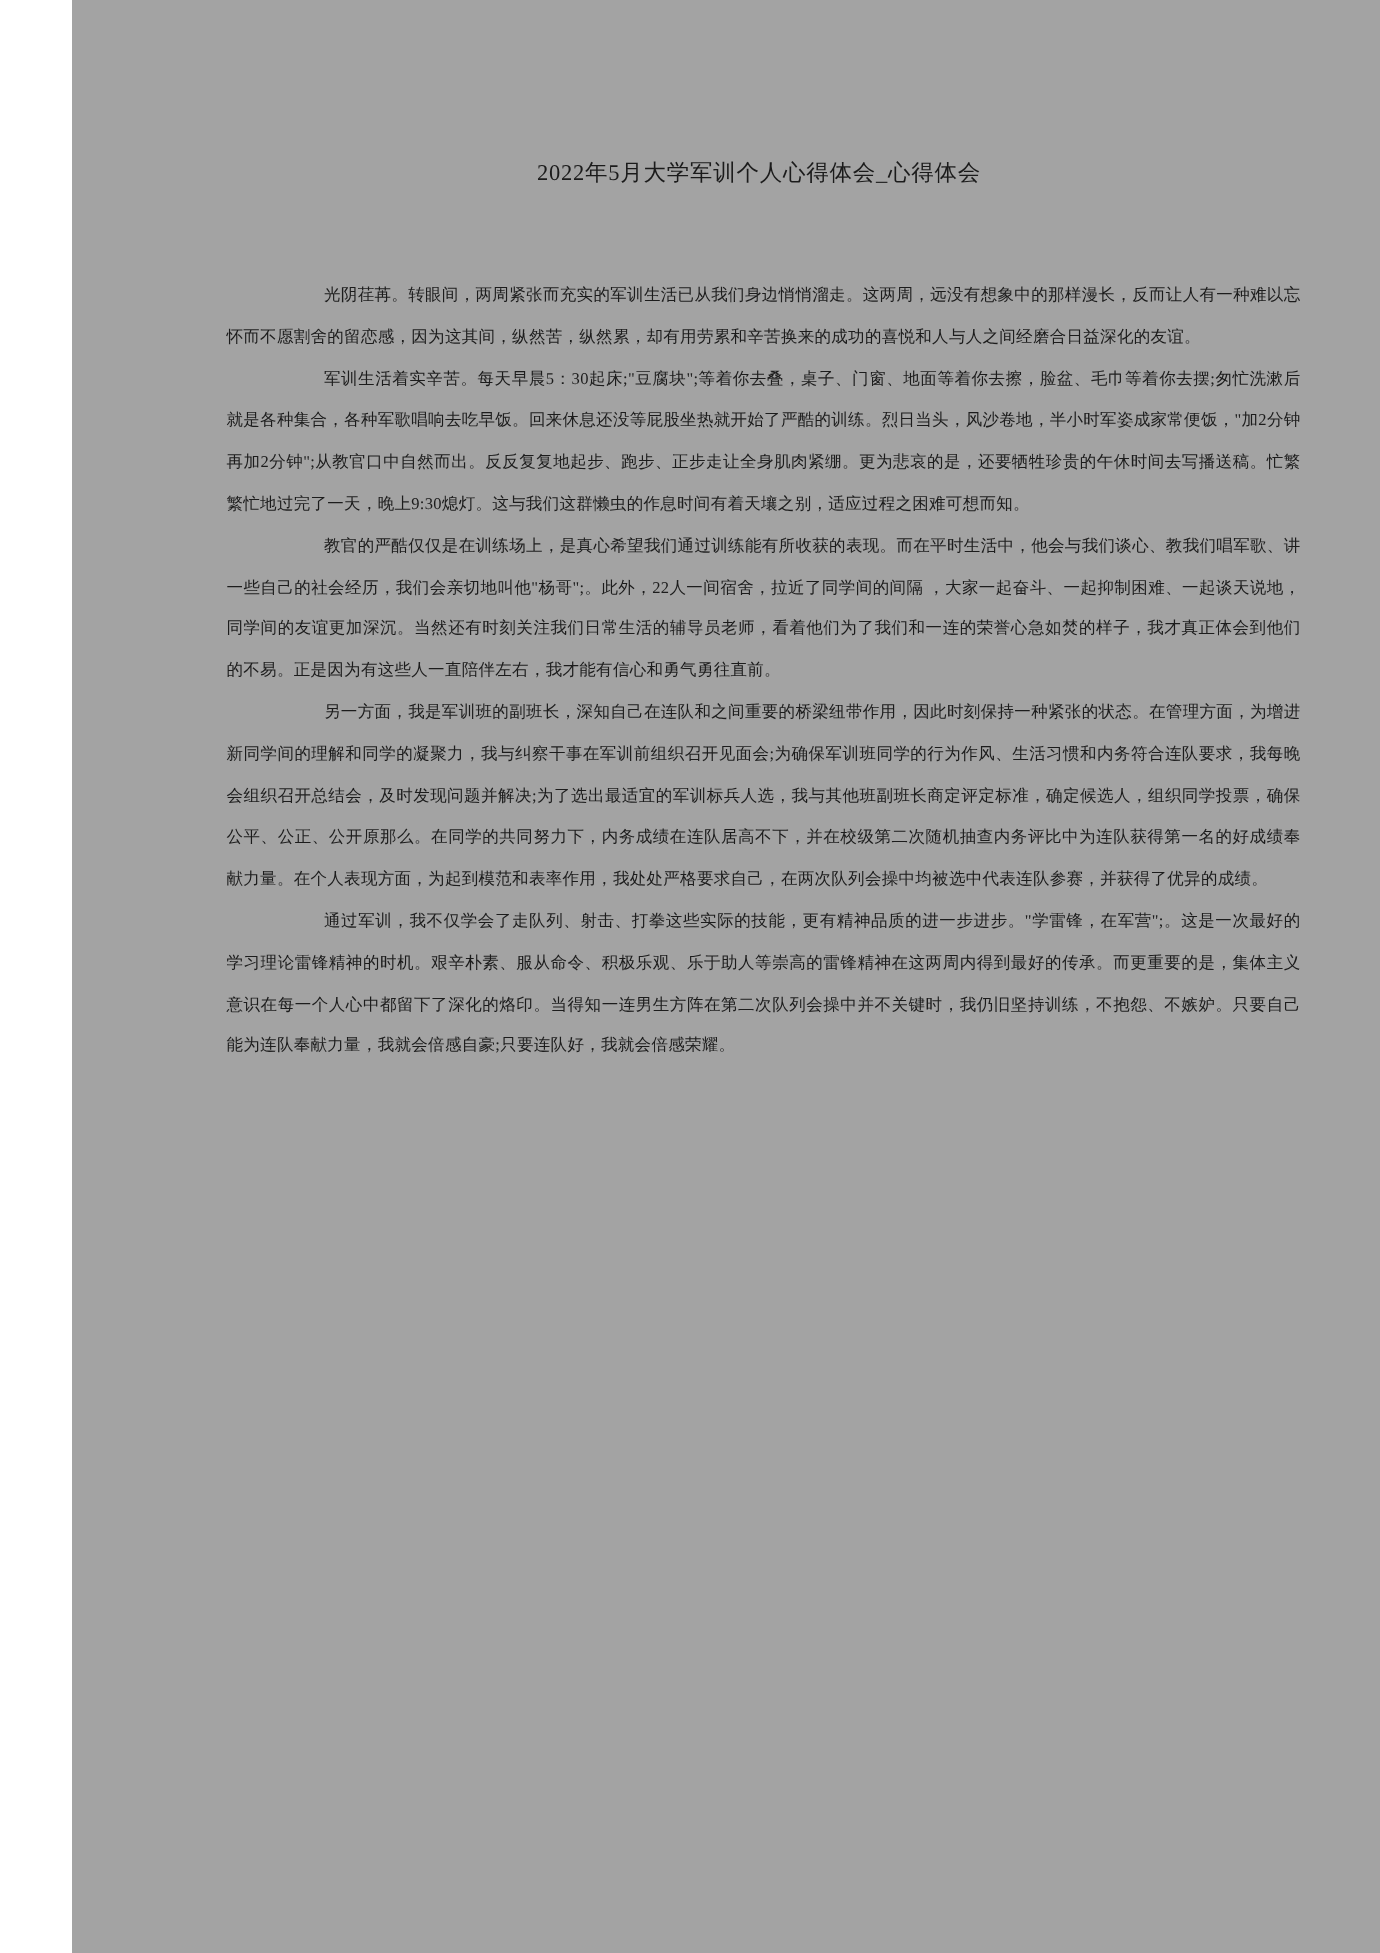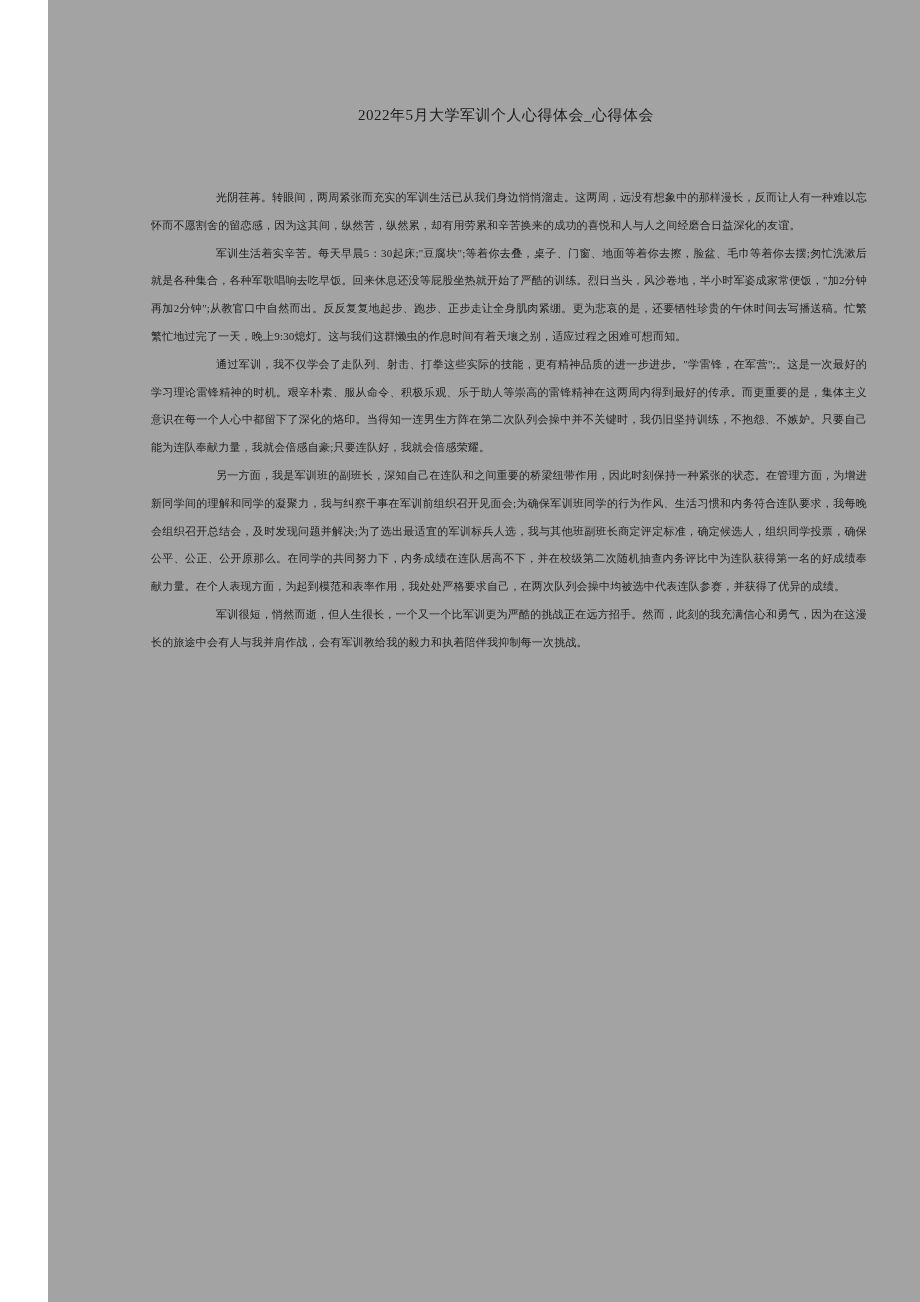--- a/index.html
+++ b/index.html
@@ -48,17 +48,17 @@
 </style>
 </head>
 <body>
 
 <div class="page">
   <h1 class="doc-title">2022年5月大学军训个人心得体会_心得体会</h1>
 
   <div class="doc-body">
     <p>光阴荏苒。转眼间，两周紧张而充实的军训生活已从我们身边悄悄溜走。这两周，远没有想象中的那样漫长，反而让人有一种难以忘怀而不愿割舍的留恋感，因为这其间，纵然苦，纵然累，却有用劳累和辛苦换来的成功的喜悦和人与人之间经磨合日益深化的友谊。</p>
     <p>军训生活着实辛苦。每天早晨5：30起床;"豆腐块";等着你去叠，桌子、门窗、地面等着你去擦，脸盆、毛巾等着你去摆;匆忙洗漱后就是各种集合，各种军歌唱响去吃早饭。回来休息还没等屁股坐热就开始了严酷的训练。烈日当头，风沙卷地，半小时军姿成家常便饭，"加2分钟再加2分钟";从教官口中自然而出。反反复复地起步、跑步、正步走让全身肌肉紧绷。更为悲哀的是，还要牺牲珍贵的午休时间去写播送稿。忙繁繁忙地过完了一天，晚上9:30熄灯。这与我们这群懒虫的作息时间有着天壤之别，适应过程之困难可想而知。</p>
+    <p>教官的严酷仅仅是在训练场上，是真心希望我们通过训练能有所收获的表现。而在平时生活中，他会与我们谈心、教我们唱军歌、讲一些自己的社会经历，我们会亲切地叫他"杨哥";。此外，22人一间宿舍，拉近了同学间的间隔 ，大家一起奋斗、一起抑制困难、一起谈天说地，同学间的友谊更加深沉。当然还有时刻关注我们日常生活的辅导员老师，看着他们为了我们和一连的荣誉心急如焚的样子，我才真正体会到他们的不易。正是因为有这些人一直陪伴左右，我才能有信心和勇气勇往直前。</p>
+    <p>另一方面，我是军训班的副班长，深知自己在连队和之间重要的桥梁纽带作用，因此时刻保持一种紧张的状态。在管理方面，为增进新同学间的理解和同学的凝聚力，我与纠察干事在军训前组织召开见面会;为确保军训班同学的行为作风、生活习惯和内务符合连队要求，我每晚会组织召开总结会，及时发现问题并解决;为了选出最适宜的军训标兵人选，我与其他班副班长商定评定标准，确定候选人，组织同学投票，确保公平、公正、公开原那么。在同学的共同努力下，内务成绩在连队居高不下，并在校级第二次随机抽查内务评比中为连队获得第一名的好成绩奉献力量。在个人表现方面，为起到模范和表率作用，我处处严格要求自己，在两次队列会操中均被选中代表连队参赛，并获得了优异的成绩。</p>
     <p>通过军训，我不仅学会了走队列、射击、打拳这些实际的技能，更有精神品质的进一步进步。"学雷锋，在军营";。这是一次最好的学习理论雷锋精神的时机。艰辛朴素、服从命令、积极乐观、乐于助人等崇高的雷锋精神在这两周内得到最好的传承。而更重要的是，集体主义意识在每一个人心中都留下了深化的烙印。当得知一连男生方阵在第二次队列会操中并不关键时，我仍旧坚持训练，不抱怨、不嫉妒。只要自己能为连队奉献力量，我就会倍感自豪;只要连队好，我就会倍感荣耀。</p>
-    <p>另一方面，我是军训班的副班长，深知自己在连队和之间重要的桥梁纽带作用，因此时刻保持一种紧张的状态。在管理方面，为增进新同学间的理解和同学的凝聚力，我与纠察干事在军训前组织召开见面会;为确保军训班同学的行为作风、生活习惯和内务符合连队要求，我每晚会组织召开总结会，及时发现问题并解决;为了选出最适宜的军训标兵人选，我与其他班副班长商定评定标准，确定候选人，组织同学投票，确保公平、公正、公开原那么。在同学的共同努力下，内务成绩在连队居高不下，并在校级第二次随机抽查内务评比中为连队获得第一名的好成绩奉献力量。在个人表现方面，为起到模范和表率作用，我处处严格要求自己，在两次队列会操中均被选中代表连队参赛，并获得了优异的成绩。</p>
-    <p>军训很短，悄然而逝，但人生很长，一个又一个比军训更为严酷的挑战正在远方招手。然而，此刻的我充满信心和勇气，因为在这漫长的旅途中会有人与我并肩作战，会有军训教给我的毅力和执着陪伴我抑制每一次挑战。</p>
   </div>
 </div>
 
 </body></html>

